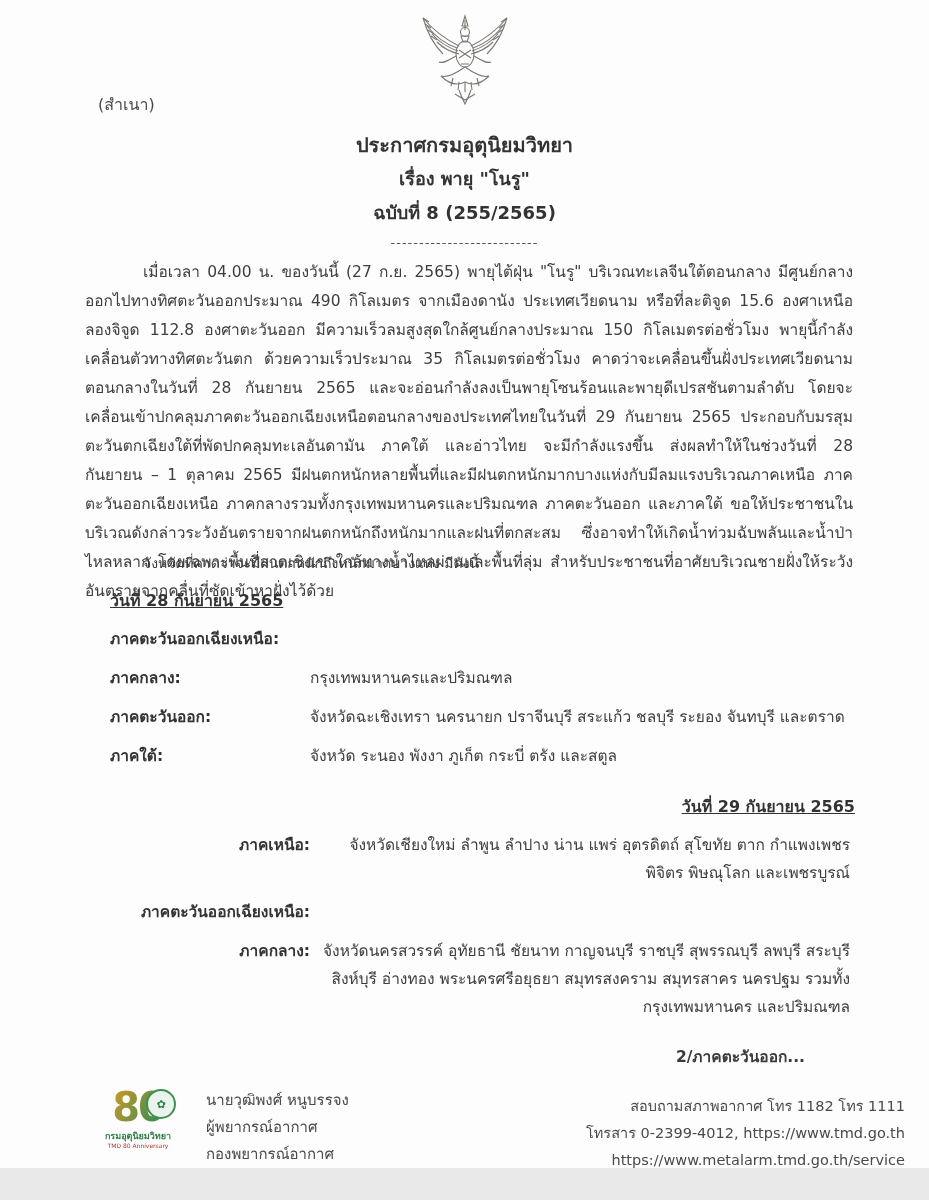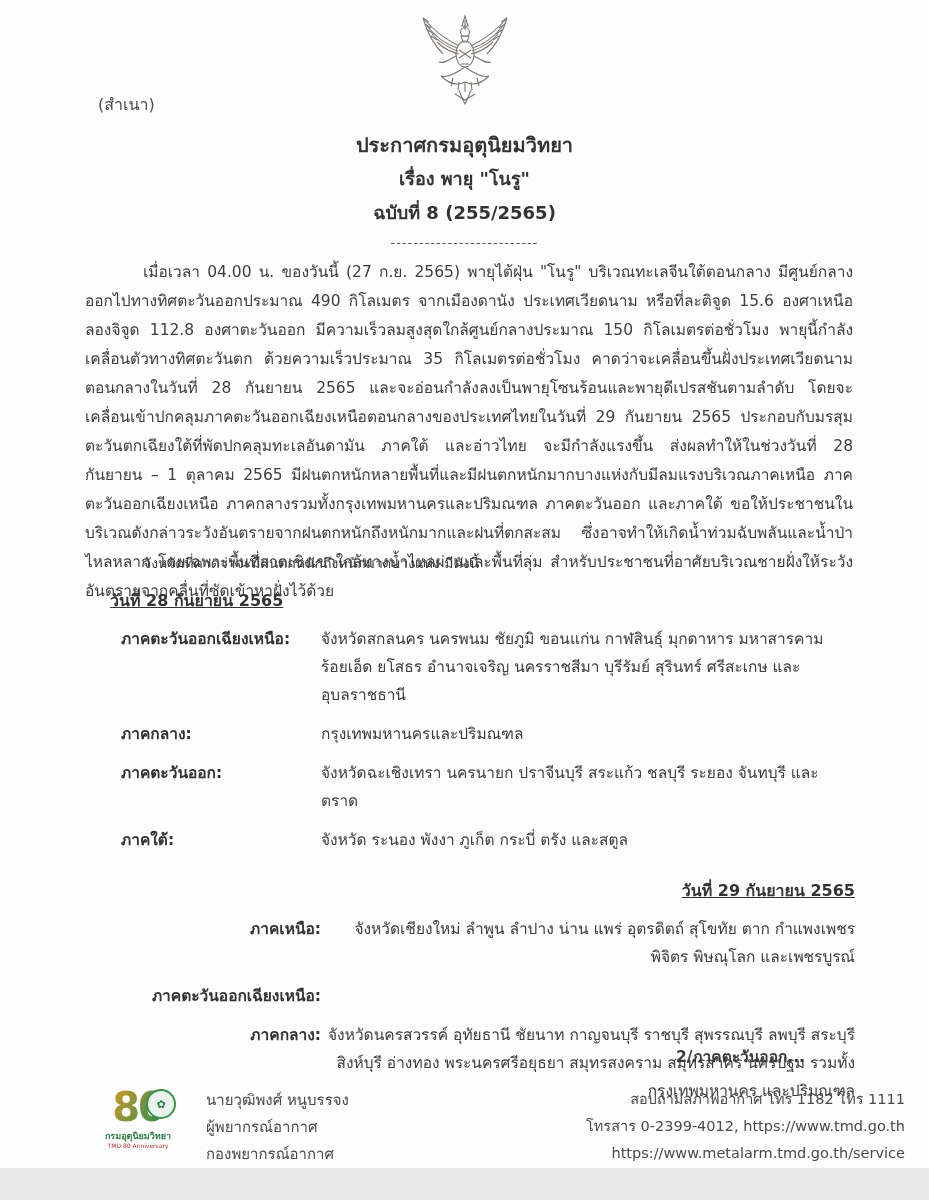--- a/index.html
+++ b/index.html
@@ -53,21 +53,20 @@
   .sections{
     position:absolute;top:588px;left:110px;width:745px;
   }
   .date-heading{
     font-size:16px;font-weight:bold;text-decoration:underline;
     color:#333;margin:0 0 12px 0;
   }
   .region-row{
     display:flex;align-items:flex-start;
     margin-bottom:11px;
-    margin-left:11px;
   }
   .region-label{
     flex:0 0 200px;
     font-size:15.5px;font-weight:bold;color:#333;
     line-height:28px;
   }
   .region-provinces{
     flex:1 1 auto;max-width:540px;
     font-size:15.5px;line-height:28px;color:#3e3e3e;
   }
@@ -107,21 +106,21 @@
     margin-top:2px;
   }
   .logo-anniv{
     font-size:6px;color:#b03a2e;line-height:8px;
   }
   .signer-block{
     font-size:15px;line-height:27px;color:#4a4a4a;
     padding-top:2px;
   }
   .footer-right{
-    position:absolute;right:24px;top:1px;
+    position:absolute;right:24px;top:8px;
     text-align:right;
     font-size:14.5px;line-height:27px;color:#4a4a4a;
   }
   .garuda svg{display:block;}
 </style>
 </head>
 <body>
 
 <div class="page">
 
@@ -172,21 +171,20 @@
 
   <div class="provinces-intro">จังหวัดที่คาดว่าจะมีฝนตกหนักถึงหนักมากบางแห่ง มีดังนี้</div>
 
   <div class="sections">
 
     <div class="section section-1">
       <div class="date-heading">วันที่ 28 กันยายน 2565</div>
 
       <div class="region-row">
         <div class="region-label">ภาคตะวันออกเฉียงเหนือ:</div>
-        <div class="region-provinces">จังหวัดสกลนคร นครพนม ชัยภูมิ ขอนแก่น กาฬสินธุ์ มุกดาหาร มหาสารคาม ร้อยเอ็ด ยโสธร อำนาจเจริญ นครราชสีมา บุรีรัมย์ สุรินทร์ ศรีสะเกษ และอุบลราชธานี</div>
       </div>
       <div class="region-row">
         <div class="region-label">ภาคกลาง:</div>
         <div class="region-provinces">กรุงเทพมหานครและปริมณฑล</div>
       </div>
       <div class="region-row">
         <div class="region-label">ภาคตะวันออก:</div>
         <div class="region-provinces">จังหวัดฉะเชิงเทรา นครนายก ปราจีนบุรี สระแก้ว ชลบุรี ระยอง จันทบุรี และตราด</div>
       </div>
       <div class="region-row">

